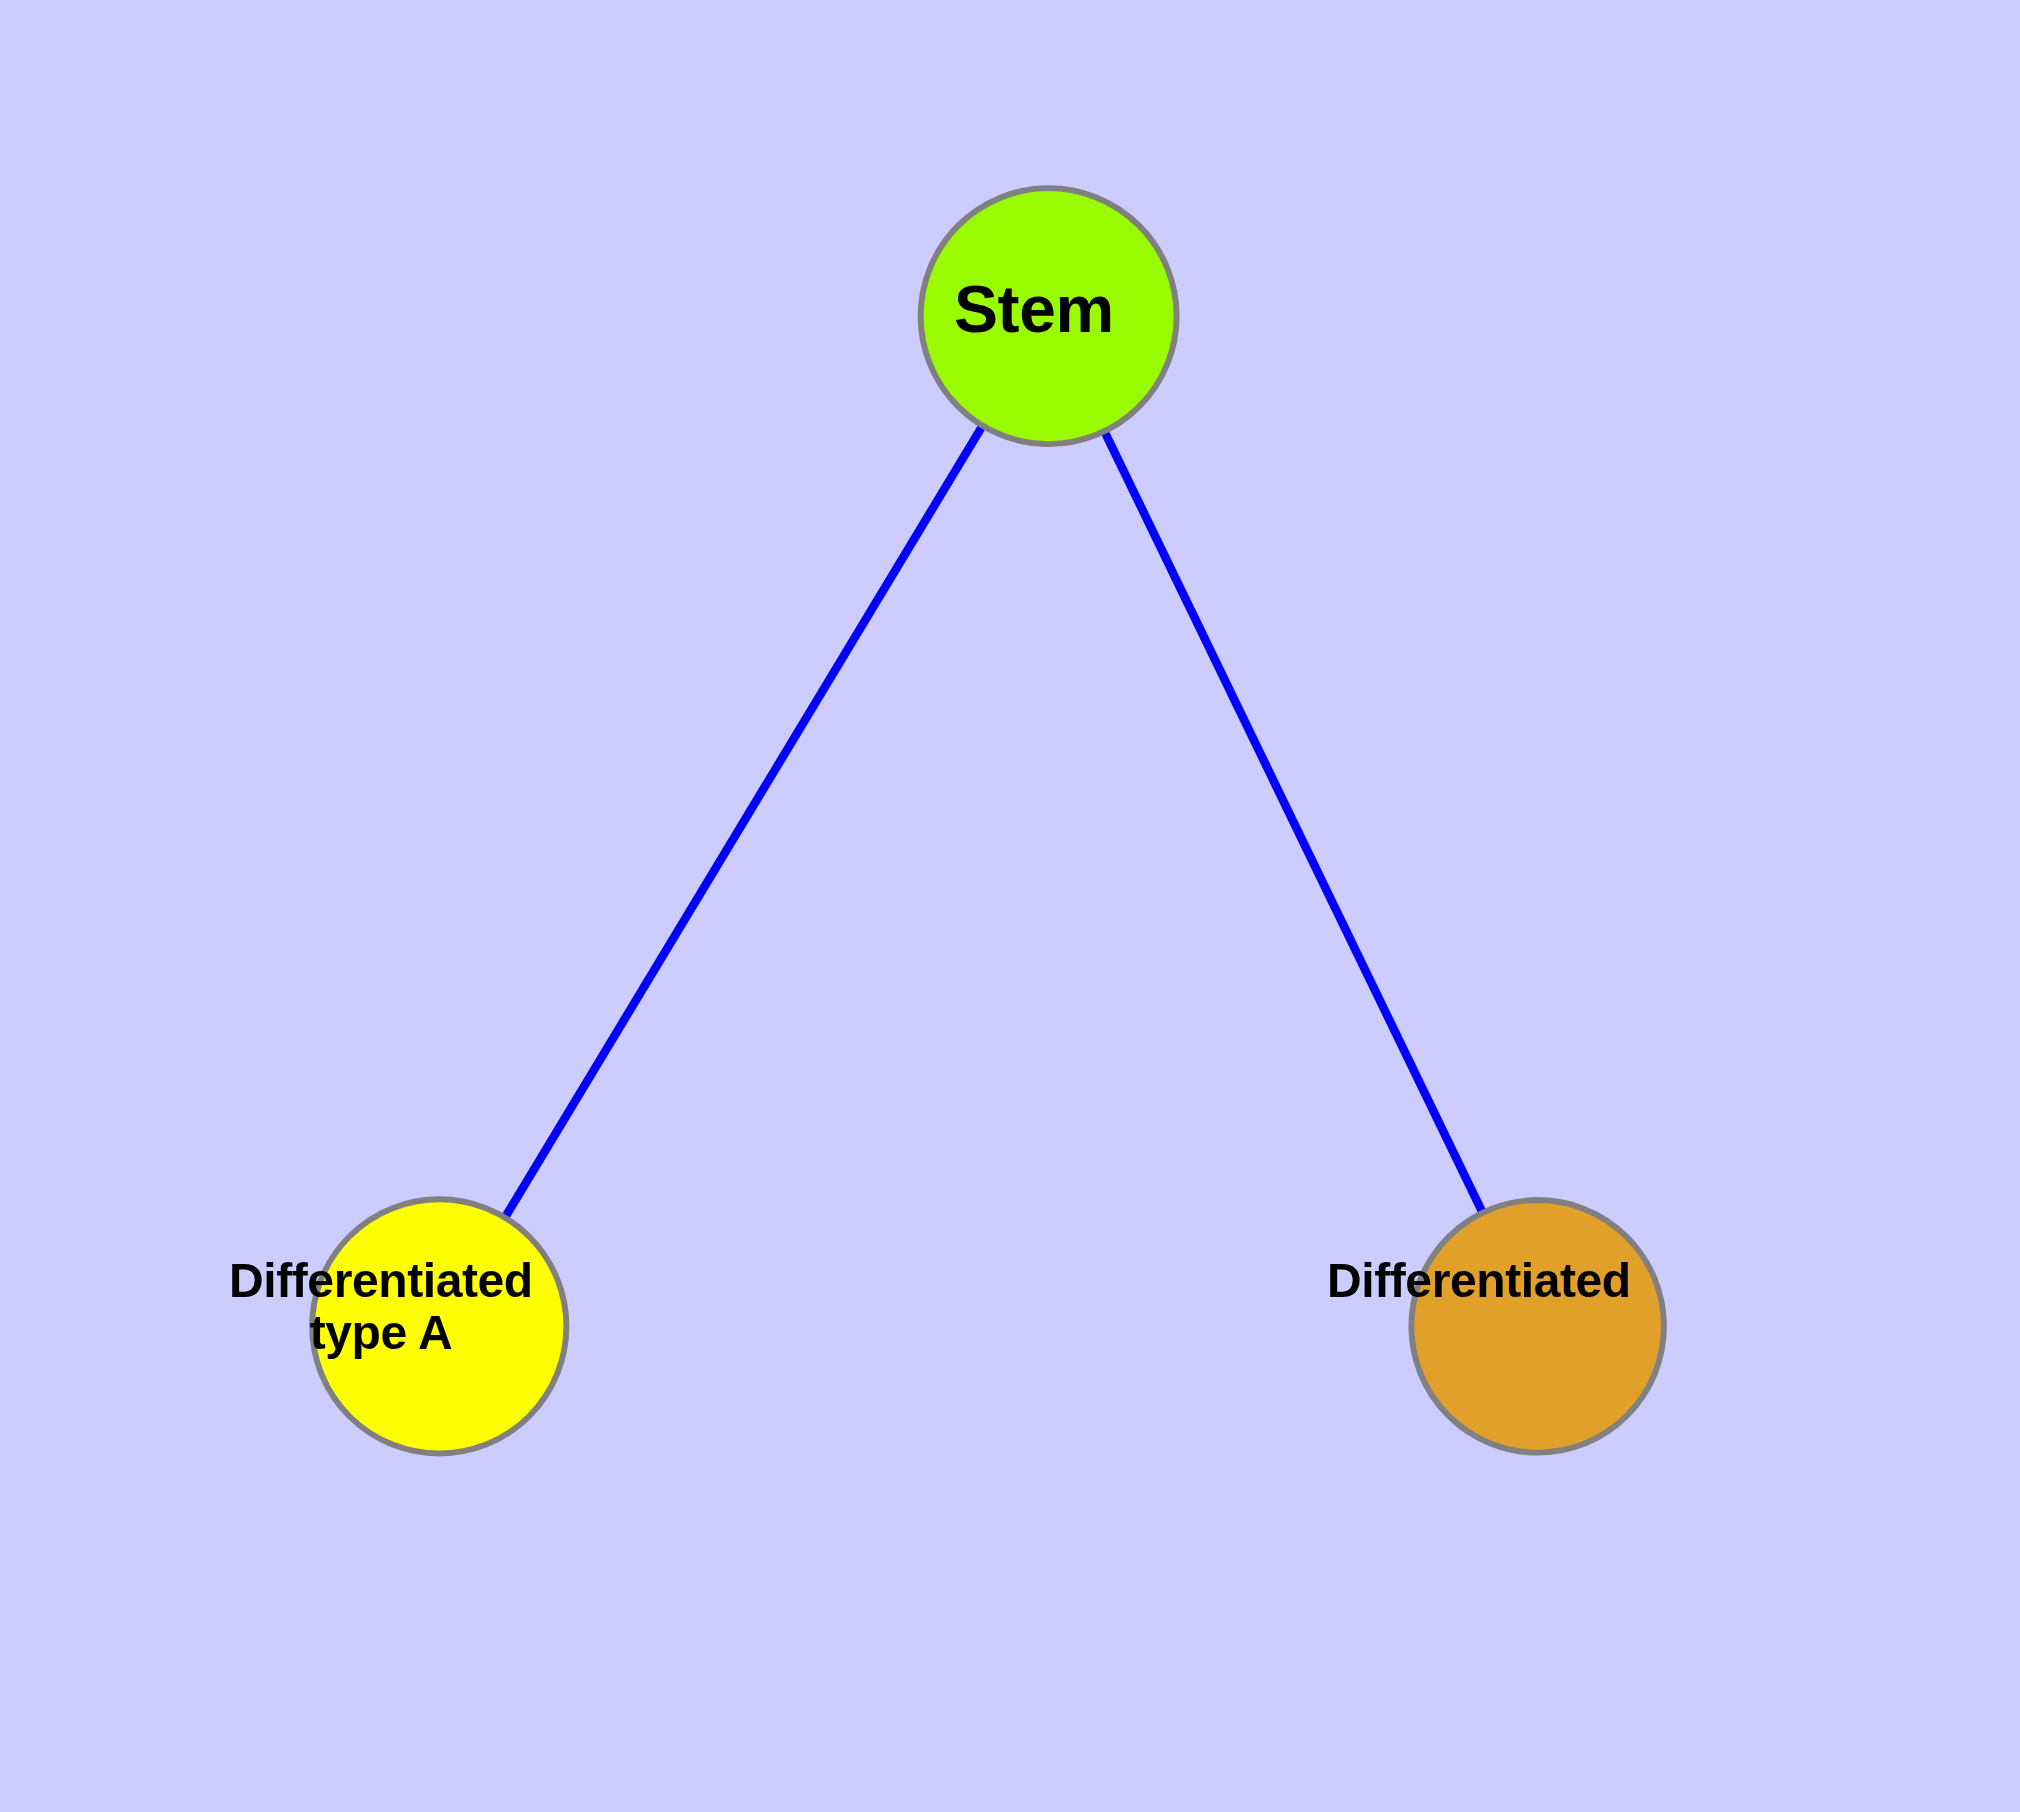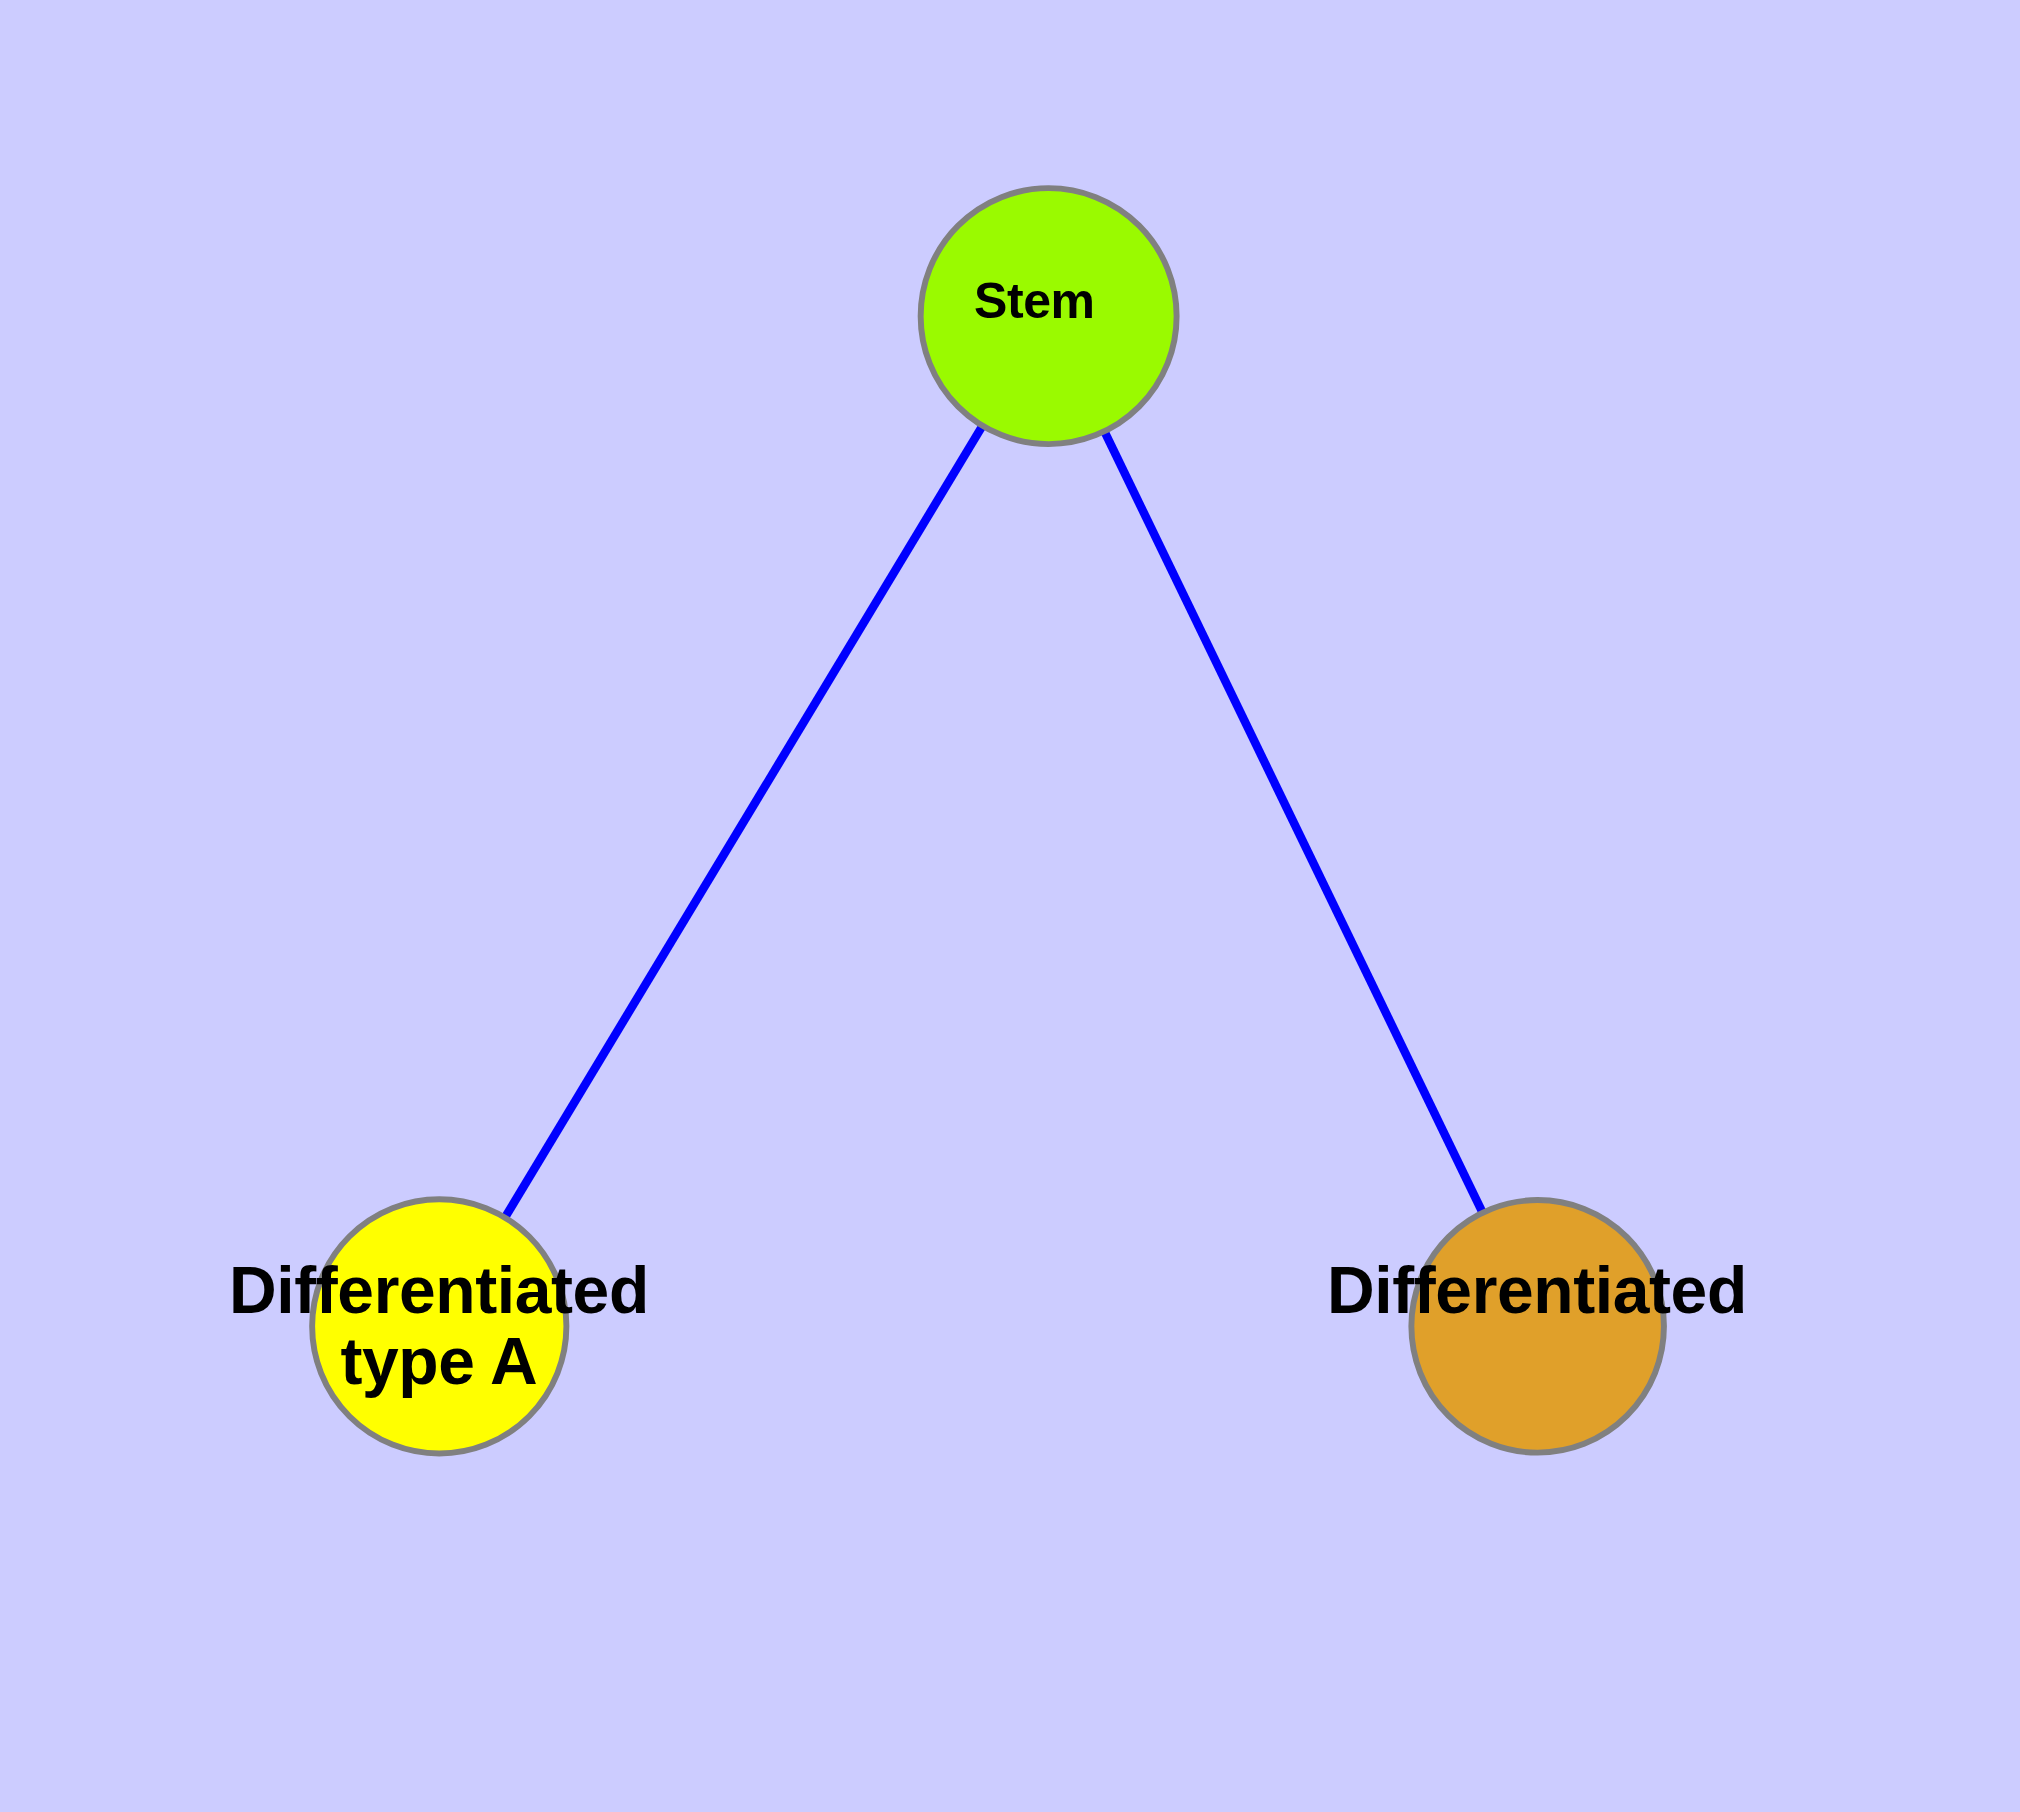--- a/index.html
+++ b/index.html
@@ -28,25 +28,24 @@
     color: #000000;
     font-weight: bold;
     text-align: center;
     white-space: pre;
     line-height: 1.08;
     letter-spacing: -0.4px;
     pointer-events: none;
     -webkit-font-smoothing: antialiased;
   }
   .label-root {
-    font-size: 50px;
-    margin-left: 20px;
+    font-size: 66px;
   }
   .label-leaf {
-    font-size: 66px;
+    font-size: 48px;
   }
 </style>
 </head>
 <body>
 
 <div id="canvas">
 
   <svg id="graph-svg" viewBox="0 0 2384 2138">
     <g id="edge-layer">
         <line x1="1237" y1="373" x2="518" y2="1565" stroke="#0000ff" stroke-width="10" stroke-linecap="butt"></line>

